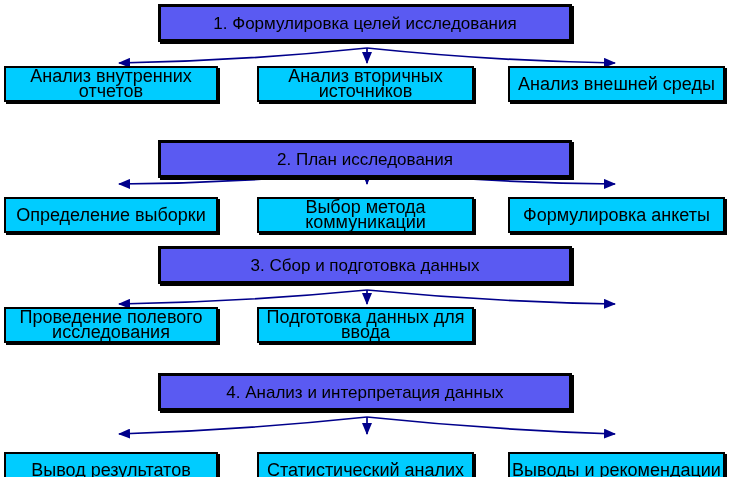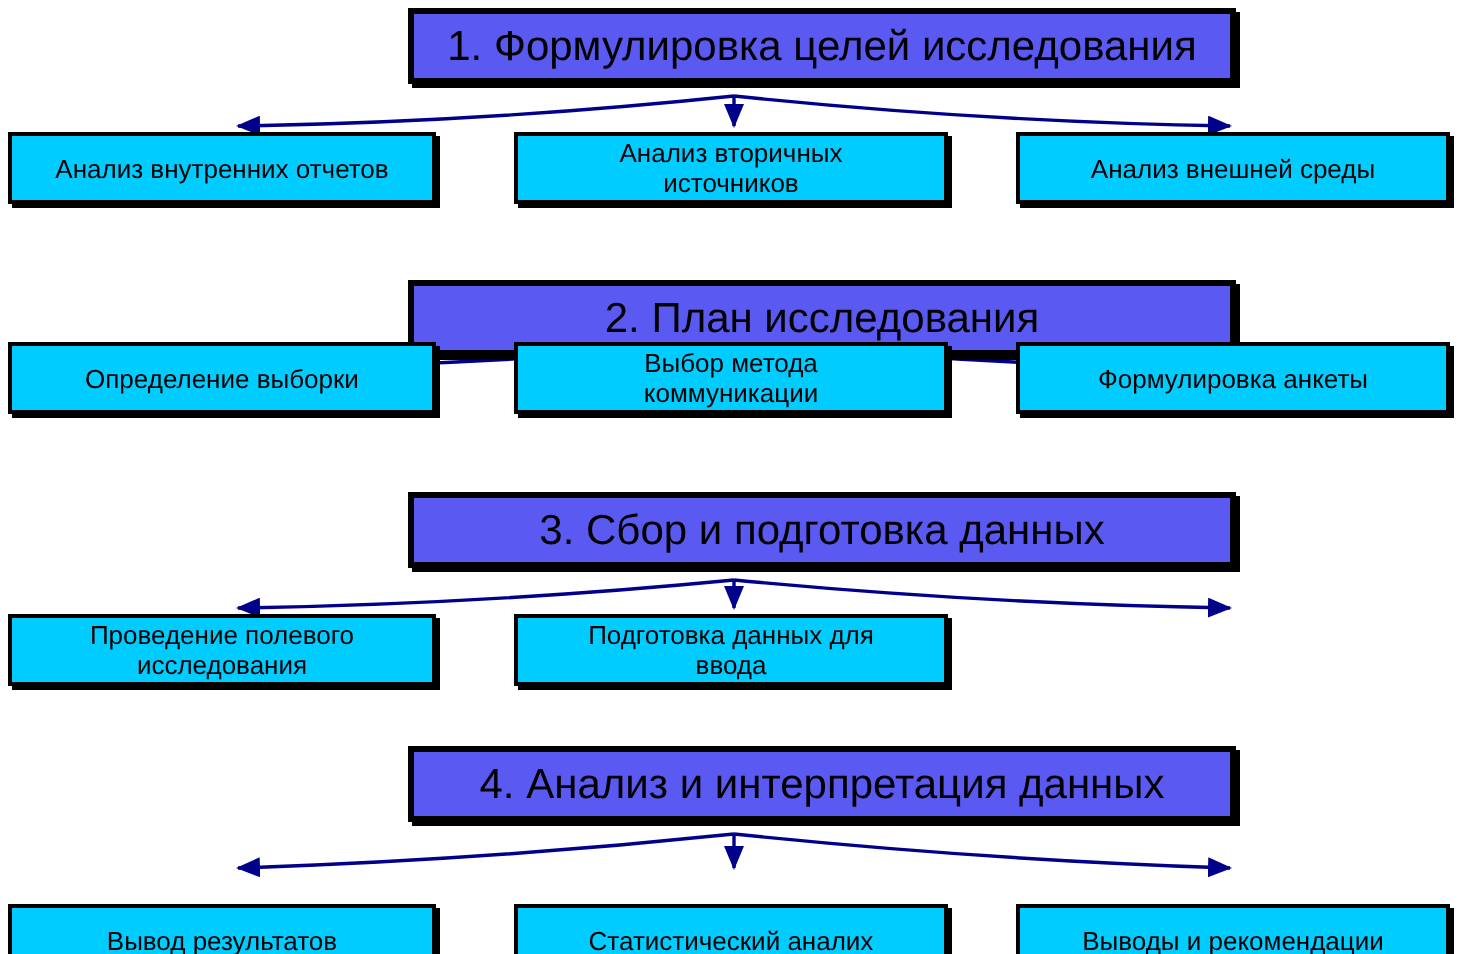--- a/index.html
+++ b/index.html
@@ -16,36 +16,36 @@
   .canvas{position:relative;width:732px;height:477px;background:var(--background);overflow:hidden;}
   .arrows{position:absolute;left:0;top:0;width:732px;height:477px;pointer-events:none;}
   .arrow-line{fill:none;stroke:var(--arrow);stroke-width:1.7px;}
   .arrowhead{fill:var(--arrow);}
   .hdr{
     position:absolute;left:158px;width:414px;height:38px;
     background:var(--header-fill);
     border:3px solid var(--outline);
     box-shadow:2px 2px 0 var(--outline);
     display:flex;align-items:center;justify-content:center;
-    font-size:21px;line-height:19px;text-align:center;margin-left:46px;
+    font-size:17px;line-height:19px;text-align:center;
   }
   .h1{top:4px}.h2{top:140px}.h3{top:246px}.h4{top:373px}
   .child{
     position:absolute;height:36px;
     background:var(--child-fill);
     border:2px solid var(--outline);
     box-shadow:2px 2px 0 var(--outline);
     display:flex;align-items:center;justify-content:center;
-    font-size:13px;line-height:15px;text-align:center;
+    font-size:18px;line-height:15px;text-align:center;
     white-space:pre-line;
   }
   .col1{left:4px;width:214px}
   .col2{left:257px;width:217px}
   .col3{left:508px;width:217px}
-  .cr1{top:66px}.cr2{top:171px}.cr3{top:307px}.cr4{top:452px}
+  .cr1{top:66px}.cr2{top:197px}.cr3{top:307px}.cr4{top:452px}
 </style>
 </head>
 <body>
 
 <div class="canvas">
 
   <svg class="arrows" viewBox="0 0 732 477" xmlns="http://www.w3.org/2000/svg">
     <defs>
       <marker id="ah" markerUnits="userSpaceOnUse" markerWidth="12" markerHeight="10" refX="11" refY="5" orient="auto">
         <path class="arrowhead" d="M0,0 L12,5 L0,10 Z"></path>

